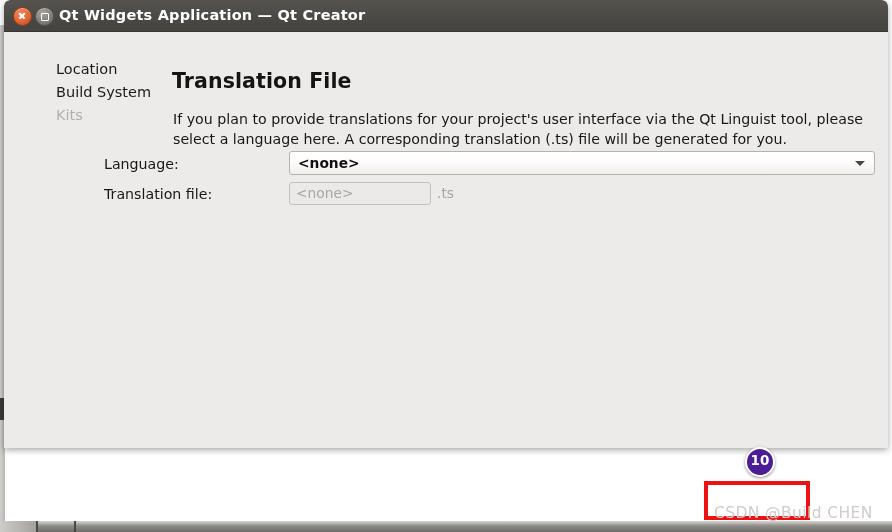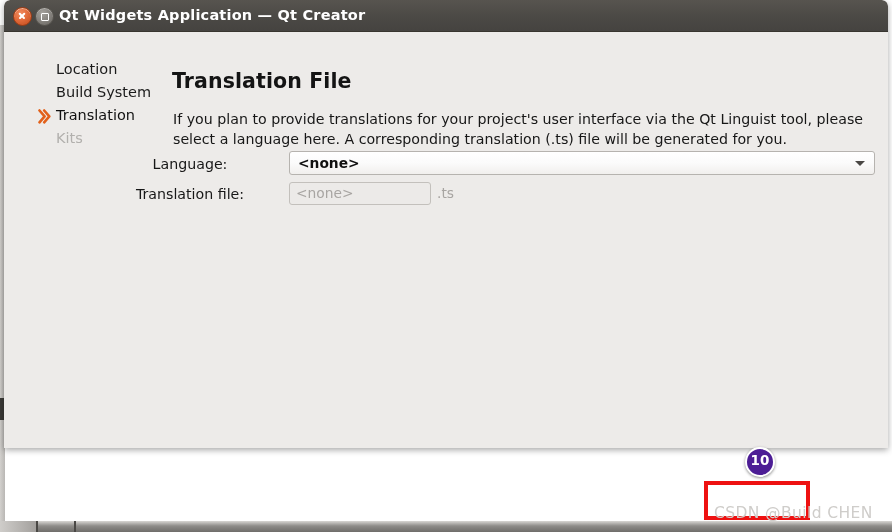--- a/index.html
+++ b/index.html
@@ -171,21 +171,21 @@
     font-size: 14.2px;
     line-height: 19.5px;
     color: #171717;
   }
 
   
   .form-label {
     position: absolute;
     font-size: 14.2px;
     color: #171717;
-    text-align: center;
+    text-align: left;
     white-space: nowrap;
   }
   .lbl-language { left: 100px; top: 124px; width: 172px; }
   .lbl-transfile { left: 100px; top: 154px; width: 172px; }
 
   .combo {
     position: absolute;
     left: 285px; top: 119px;
     width: 586px; height: 24px;
     background: linear-gradient(to bottom,#ffffff 0%, #fbfbfb 50%, #f1efed 100%);
@@ -318,29 +318,20 @@
 
     <div class="body">
 
       <div class="sidebar">
         <div class="nav-item">
           <span>Location</span>
         </div>
         <div class="nav-item">
           <span>Build System</span>
         </div>
-        <div class="nav-item active">
-          <span class="nav-arrow">
-            <svg width="14" height="15" viewBox="0 0 14 15">
-              <path d="M1.5 1.5 L6.6 7.4 L1.5 13.3" fill="none" stroke="#e2601a" stroke-width="2.6" stroke-linecap="round" stroke-linejoin="round"></path>
-              <path d="M6.2 1.5 L11.3 7.4 L6.2 13.3" fill="none" stroke="#e2601a" stroke-width="2.6" stroke-linecap="round" stroke-linejoin="round"></path>
-            </svg>
-          </span>
-          <span>Translation</span>
-        </div>
         <div class="nav-item disabled">
           <span>Kits</span>
         </div>
       </div>
 
       <div class="page-title">Translation File</div>
       <div class="page-desc">If you plan to provide translations for your project's user interface via the Qt Linguist tool, please select a language here. A corresponding translation (.ts) file will be generated for you.</div>
 
       <div class="form-label lbl-language">Language:</div>
       <div class="combo">

